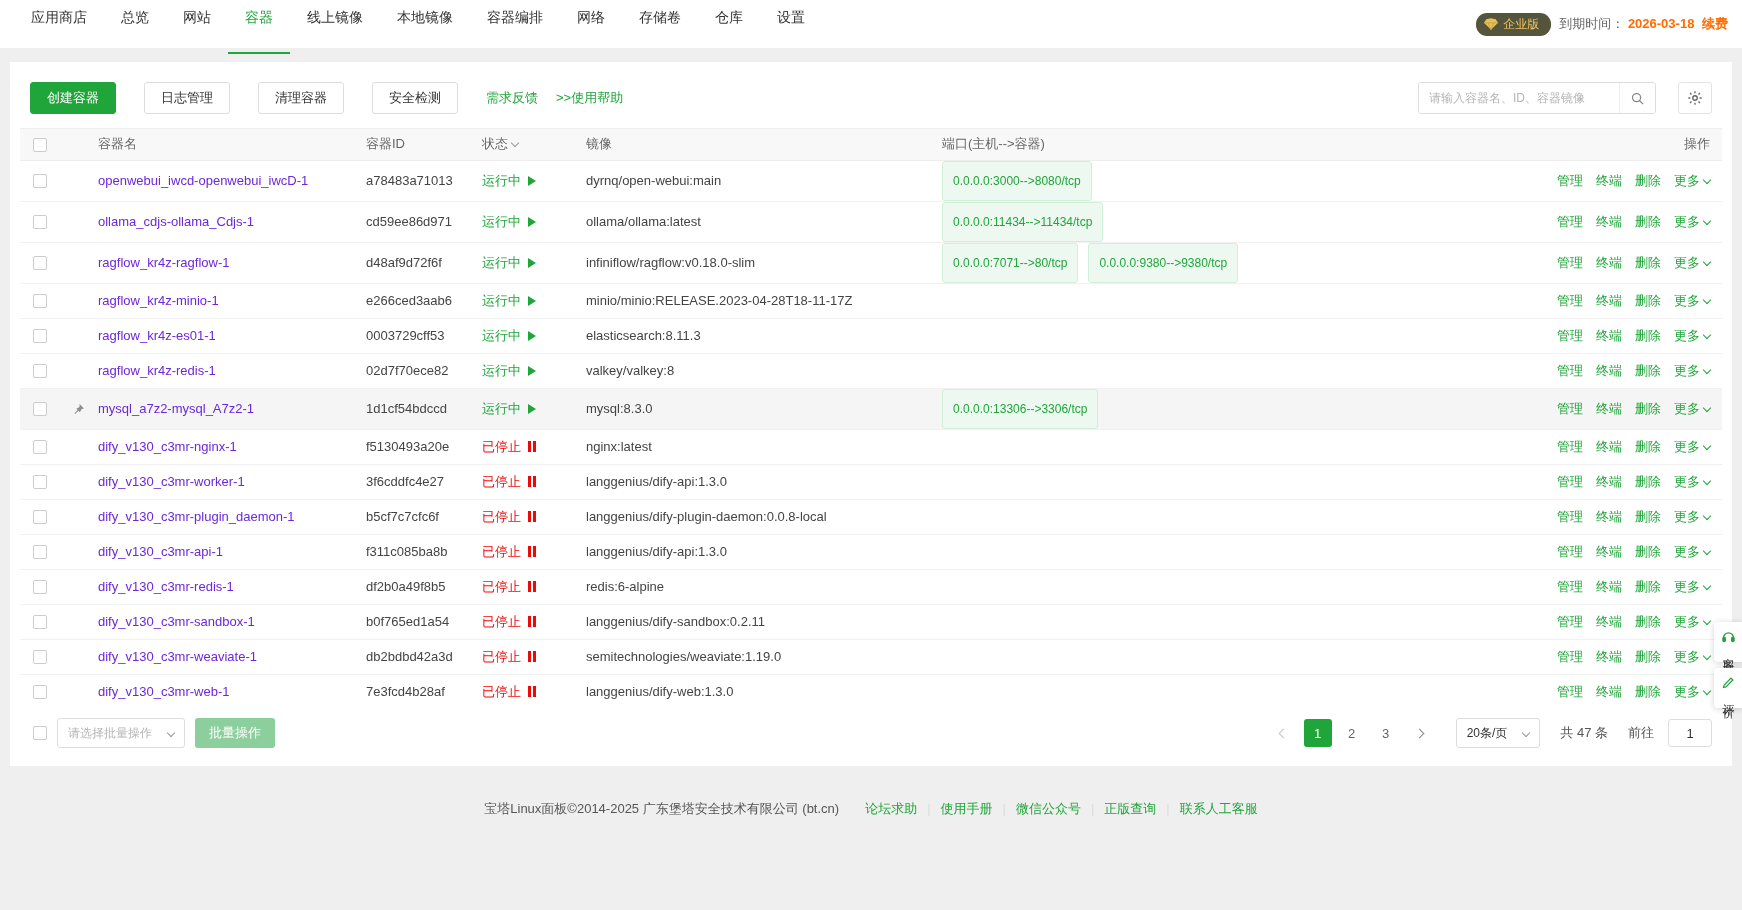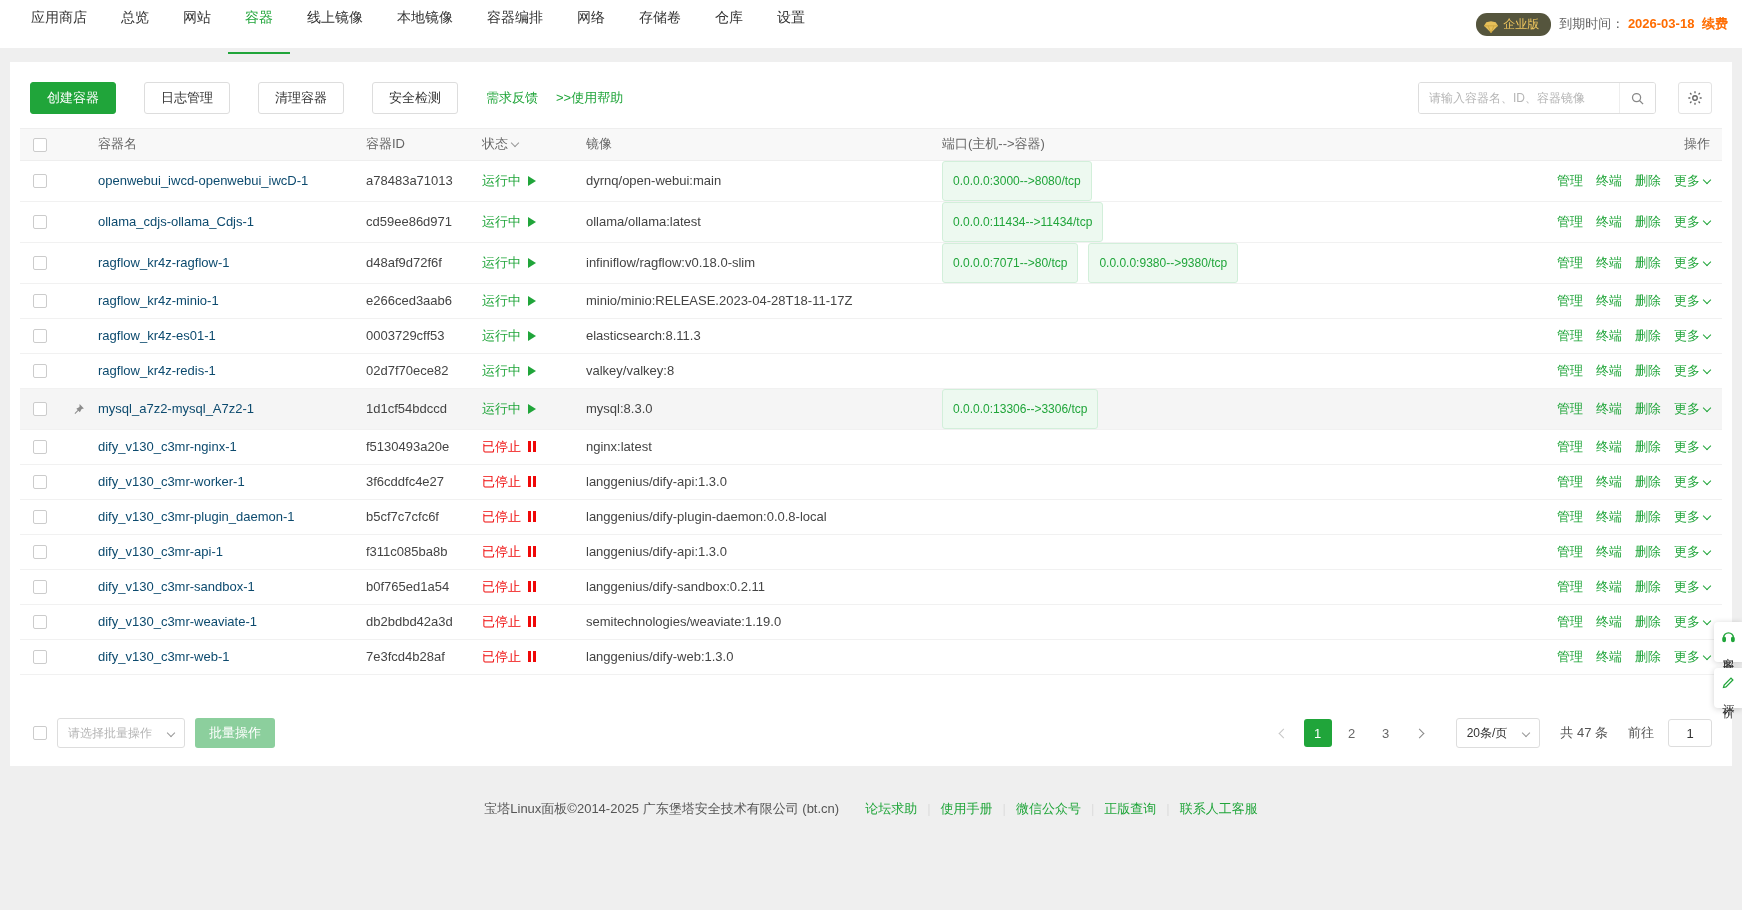--- a/index.html
+++ b/index.html
@@ -5,21 +5,21 @@
   * { margin:0; padding:0; box-sizing:border-box; }
   html,body { width:1742px; height:910px; overflow:hidden; background:#efefef;
     font-family:"Liberation Sans", "DejaVu Sans", sans-serif; font-size:13px; color:#333; }
 
   
   .topnav { background:#fff; height:48px; display:flex; align-items:center; padding:0 14px; }
   .nav-items { display:flex; height:60px; }
   .nav-item { padding:0 17px; line-height:46px; font-size:14px; color:#333; cursor:pointer; border-bottom:2px solid transparent; }
   .nav-item.active { color:#20a53a; border-bottom-color:#20a53a; }
   .nav-right { margin-left:auto; display:flex; align-items:center; gap:8px; }
-  .vip-badge { display:inline-flex; align-items:flex-end; gap:5px; background:#55553d; color:#f0c75e;
+  .vip-badge { display:inline-flex; align-items:center; gap:5px; background:#55553d; color:#f0c75e;
     border-radius:11px; padding:3px 12px 3px 8px; font-size:12px; cursor:pointer; }
   .expire-wrap { font-size:13px; color:#666; }
   .expire-date, .renew-link { color:#ff6c00; text-decoration:none; font-weight:bold; }
   .renew-link { cursor:pointer; margin-left:4px; }
 
   
   .card { background:#fff; margin:14px 10px 0; padding:12px 10px 0; position:relative; }
 
   .toolbar { display:flex; align-items:center; padding:8px 10px 14px; }
   .btn { height:32px; padding:0 16px; border-radius:3px; border:1px solid #ddd; background:#fff;
@@ -41,21 +41,21 @@
   .table-wrap { height:578px; overflow:hidden; border-top:1px solid #eee; }
   table { width:100%; border-collapse:collapse; table-layout:fixed; }
   thead th { background:#f8f8f8; color:#666; font-weight:normal; font-size:13px; text-align:left;
     height:31px; padding:0 8px; border-bottom:1px solid #eee; }
   tbody td { height:35px; padding:0 8px; border-bottom:1px solid #f1f1f1; font-size:13px; color:#444;
     white-space:nowrap; overflow:hidden; }
   tr.pinned td { background:#f5f5f5;margin-left:40px; }
   .cell-cb { padding-left:13px !important; }
   .checkbox { display:inline-block; width:14px; height:14px; border:1px solid #ccc; border-radius:2px;
     background:#fff; vertical-align:middle; cursor:pointer; }
-  .name-link { color:#0c4a6e; text-decoration:none; cursor:pointer; }
+  .name-link { color:#6d28d9; text-decoration:none; cursor:pointer; }
   .status { display:inline-flex; align-items:center; }
   .status.running { color:#20a53a; }
   .status.stopped { color:#ef0808; }
   .play-icon { display:inline-block; width:0; height:0; border-left:8px solid currentColor;
     border-top:5px solid transparent; border-bottom:5px solid transparent; margin-left:7px; }
   .pause-icon { display:inline-flex; margin-left:7px; }
   .pause-icon i { display:inline-block; width:3px; height:11px; background:currentColor; margin-right:2px; }
   .port-badge { display:inline-block; background:#edf9f0; border:1px solid #d2efda; color:#20a53a;
     border-radius:3px; padding:12px 10px; font-size:12px; margin-right:10px; }
   .cell-actions { text-align:right; padding-right:12px !important; }
@@ -306,20 +306,33 @@
                   <i></i>
                   <i></i>
                 </span></span></td>
             <td class="cell-image">langgenius/dify-api:1.3.0</td>
             <td class="cell-ports"></td>
             <td class="cell-actions"><a class="action-link">管理</a><a class="action-link">终端</a><a class="action-link">删除</a><a class="action-link">更多<span class="caret"></span></a></td>
           </tr>
           <tr>
             <td class="cell-cb"><span class="checkbox"></span></td>
             <td class="cell-pin"></td>
+            <td class="cell-name"><a class="name-link">dify_v130_c3mr-redis-1</a></td>
+            <td class="cell-id">df2b0a49f8b5</td>
+            <td class="cell-status"><span class="status stopped">已停止<span class="pause-icon">
+                  <i></i>
+                  <i></i>
+                </span></span></td>
+            <td class="cell-image">redis:6-alpine</td>
+            <td class="cell-ports"></td>
+            <td class="cell-actions"><a class="action-link">管理</a><a class="action-link">终端</a><a class="action-link">删除</a><a class="action-link">更多<span class="caret"></span></a></td>
+          </tr>
+          <tr>
+            <td class="cell-cb"><span class="checkbox"></span></td>
+            <td class="cell-pin"></td>
             <td class="cell-name"><a class="name-link">dify_v130_c3mr-sandbox-1</a></td>
             <td class="cell-id">b0f765ed1a54</td>
             <td class="cell-status"><span class="status stopped">已停止<span class="pause-icon">
                   <i></i>
                   <i></i>
                 </span></span></td>
             <td class="cell-image">langgenius/dify-sandbox:0.2.11</td>
             <td class="cell-ports"></td>
             <td class="cell-actions"><a class="action-link">管理</a><a class="action-link">终端</a><a class="action-link">删除</a><a class="action-link">更多<span class="caret"></span></a></td>
           </tr>

